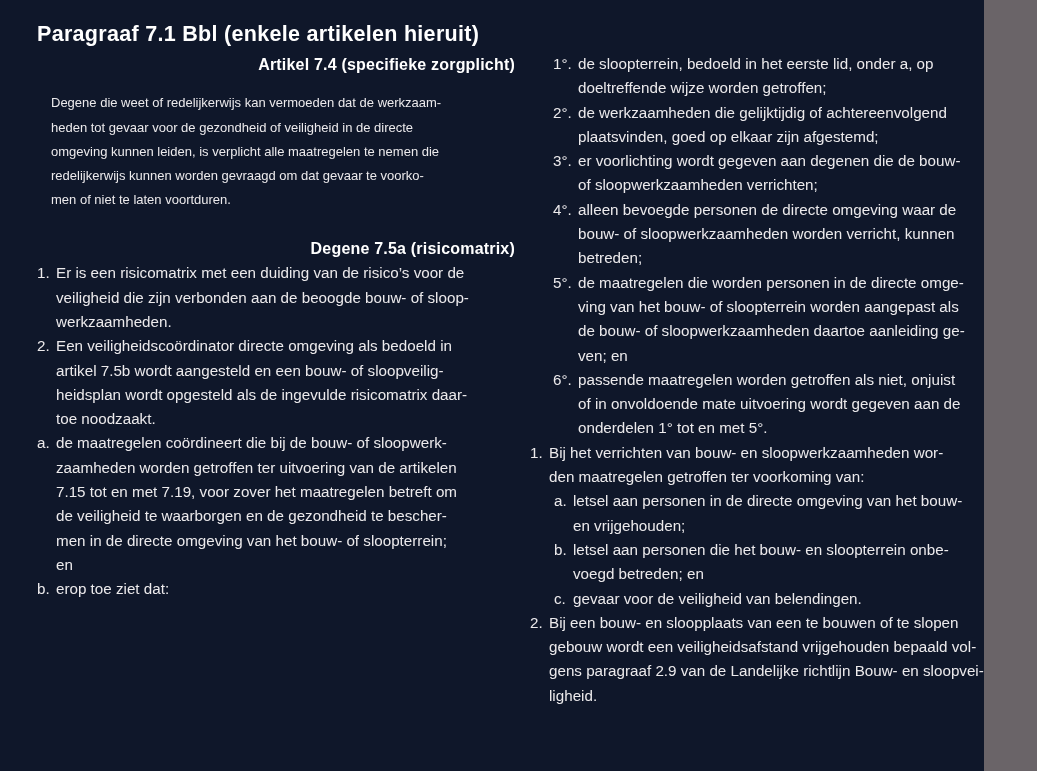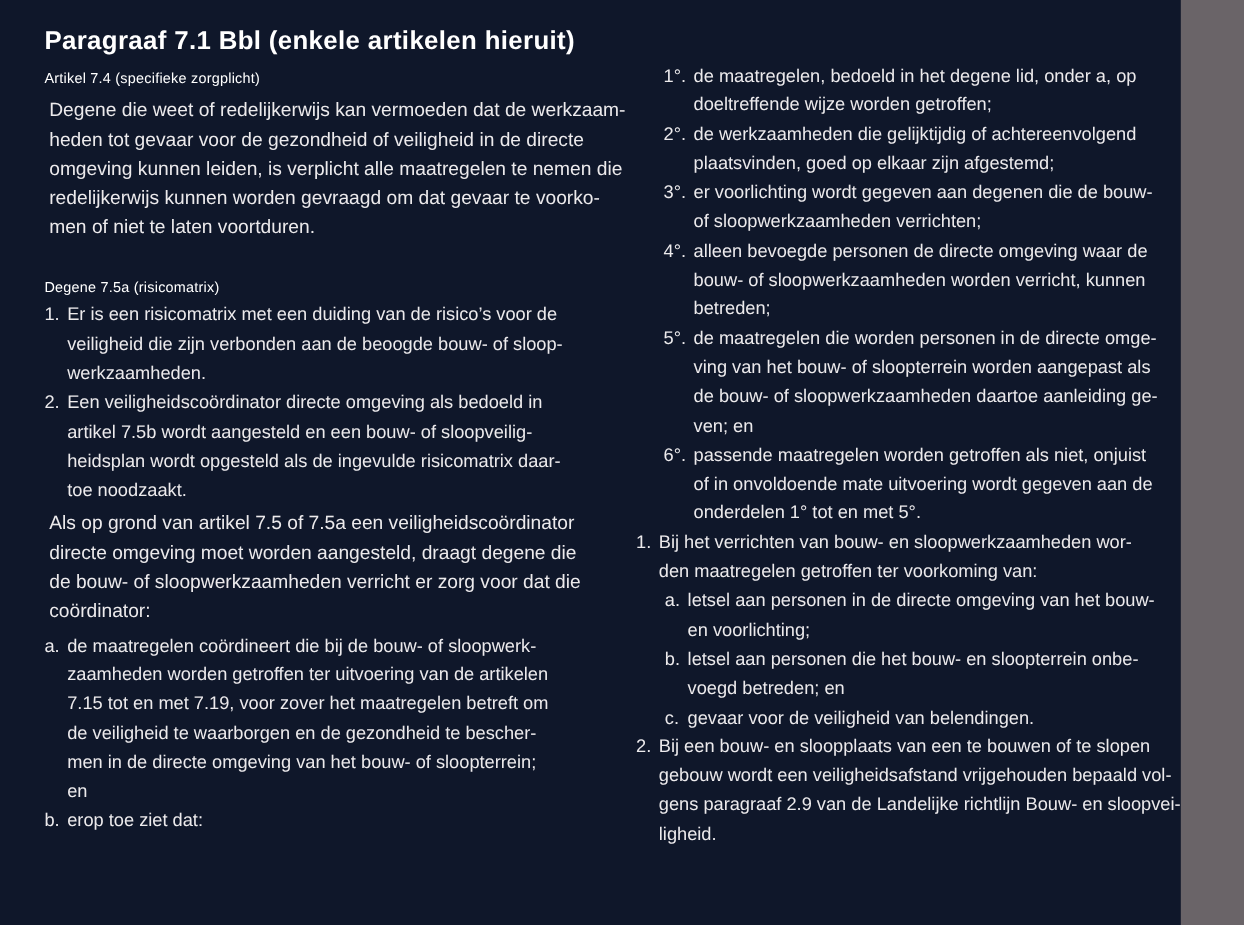--- a/index.html
+++ b/index.html
@@ -34,33 +34,34 @@
     margin: 0 0 2px 0;
     font-size: 21.5px;
     font-weight: bold;
     letter-spacing: 0.3px;
     line-height: 34px;
     color: #ffffff;
     white-space: pre;
   }
   .article-heading {
     margin: 24.3px 0 0 0;
-    font-size: 12px;
-    font-weight: normal;
+    font-size: 16px;
+    font-weight: bold;
     letter-spacing: 0.2px;
     line-height: 24.3px;
     color: #ffffff;
     white-space: pre;
+    text-align: right;
   }
   .blocks > .article-heading:first-child {
     margin-top: 0;
   }
   .paragraph {
-    margin: 4px;
-    font-size: 16px;
+    margin: 14px;
+    font-size: 13px;
     line-height: 24.3px;
     color: #eceaec;
     white-space: pre;
   }
   .list {
     font-size: 15.2px;
     line-height: 24.3px;
     color: #eceaec;
   }
   .list.indent-1 {
@@ -114,24 +115,20 @@
           <div class="li">
             <span class="marker">2.</span>
             <div class="li-content">
               <div class="txt">Een veiligheidscoördinator directe omgeving als bedoeld in
 artikel 7.5b wordt aangesteld en een bouw- of sloopveilig-
 heidsplan wordt opgesteld als de ingevulde risicomatrix daar-
 toe noodzaakt.</div>
             </div>
           </div>
         </div>
-        <p class="paragraph">Als op grond van artikel 7.5 of 7.5a een veiligheidscoördinator
-directe omgeving moet worden aangesteld, draagt degene die
-de bouw- of sloopwerkzaamheden verricht er zorg voor dat die
-coördinator:</p>
         <div class="list">
           <div class="li">
             <span class="marker">a.</span>
             <div class="li-content">
               <div class="txt">de maatregelen coördineert die bij de bouw- of sloopwerk-
 zaamheden worden getroffen ter uitvoering van de artikelen
 7.15 tot en met 7.19, voor zover het maatregelen betreft om
 de veiligheid te waarborgen en de gezondheid te bescher-
 men in de directe omgeving van het bouw- of sloopterrein;
 en</div>
@@ -145,21 +142,21 @@
           </div>
         </div>
       </div>
   </div>
   <div class="col col-right">
     <div class="blocks">
         <div class="list indent-1">
           <div class="li">
             <span class="marker marker-wide">1°.</span>
             <div class="li-content">
-              <div class="txt">de maatregelen, bedoeld in het degene lid, onder a, op
+              <div class="txt">de sloopterrein, bedoeld in het eerste lid, onder a, op
 doeltreffende wijze worden getroffen;</div>
             </div>
           </div>
           <div class="li">
             <span class="marker marker-wide">2°.</span>
             <div class="li-content">
               <div class="txt">de werkzaamheden die gelijktijdig of achtereenvolgend
 plaatsvinden, goed op elkaar zijn afgestemd;</div>
             </div>
           </div>
@@ -200,21 +197,21 @@
           <div class="li">
             <span class="marker">1.</span>
             <div class="li-content">
               <div class="txt">Bij het verrichten van bouw- en sloopwerkzaamheden wor-
 den maatregelen getroffen ter voorkoming van:</div>
               <div class="sublist">
                 <div class="li">
                   <span class="marker">a.</span>
                   <div class="li-content">
                     <div class="txt">letsel aan personen in de directe omgeving van het bouw-
-en voorlichting;</div>
+en vrijgehouden;</div>
                   </div>
                 </div>
                 <div class="li">
                   <span class="marker">b.</span>
                   <div class="li-content">
                     <div class="txt">letsel aan personen die het bouw- en sloopterrein onbe-
 voegd betreden; en</div>
                   </div>
                 </div>
                 <div class="li">

